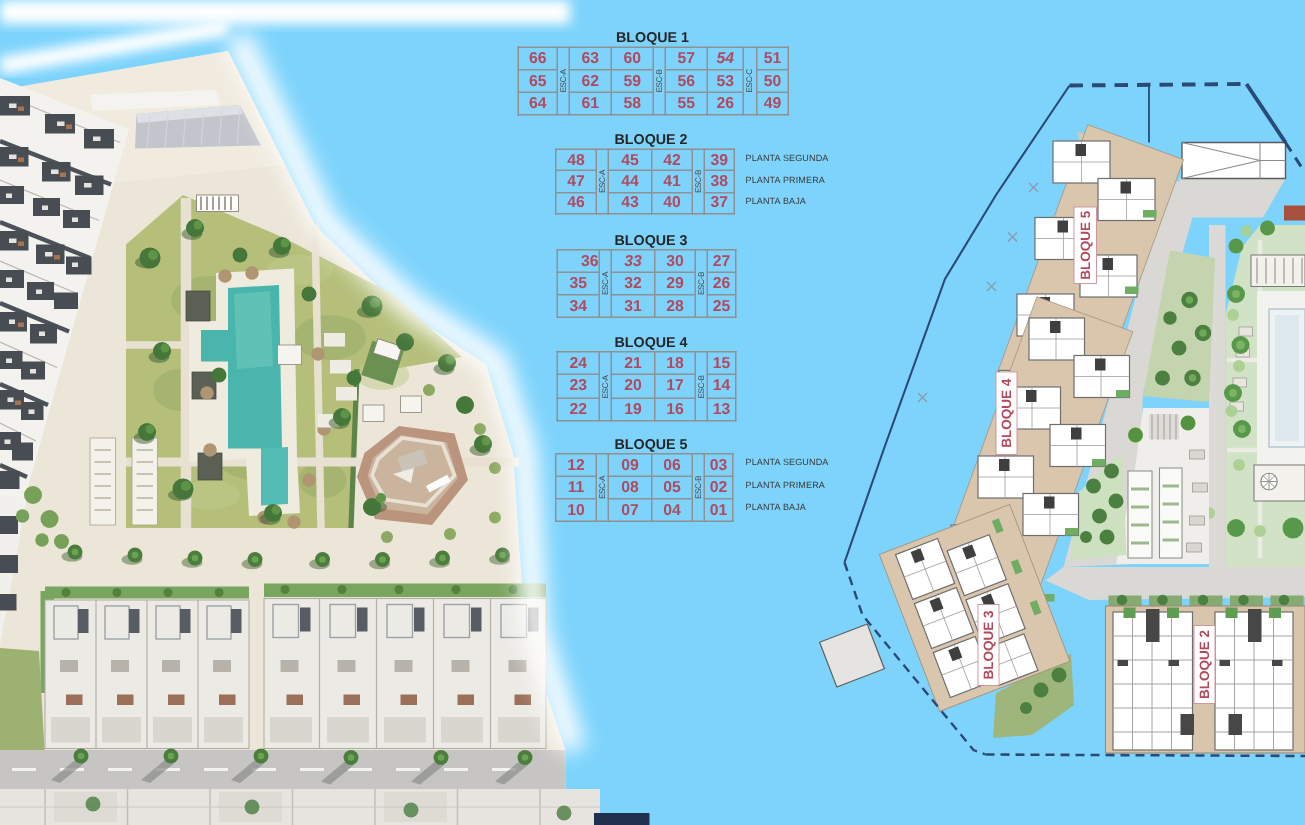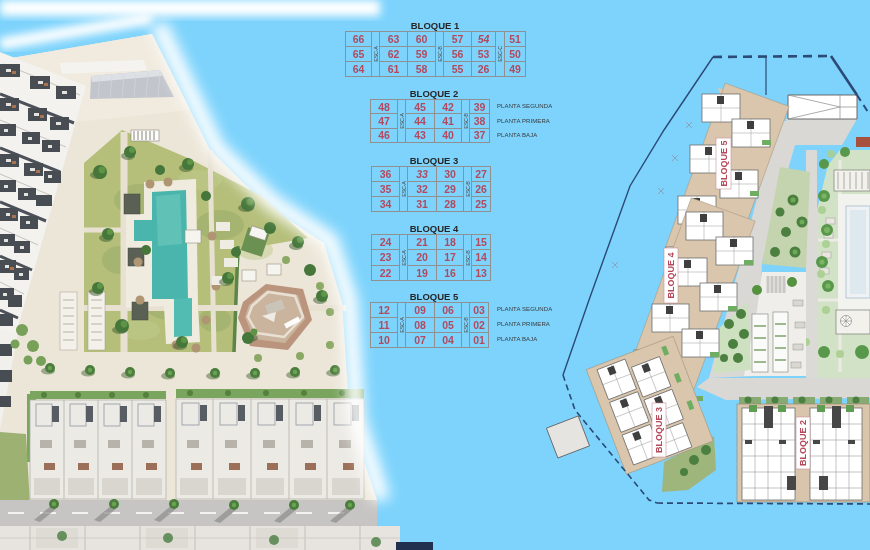--- a/index.html
+++ b/index.html
@@ -925,21 +925,21 @@
 
 <div class="plab" style="left:497px;top:103px;">PLANTA SEGUNDA</div>
 <div class="plab" style="left:497px;top:118px;">PLANTA PRIMERA</div>
 <div class="plab" style="left:497px;top:132px;">PLANTA BAJA</div>
 
 <div class="ttl" style="left:374px;top:155px;">BLOQUE 3</div>
 
 <table class="tbl" style="left:371px;top:166px;width:120px;height:46px;">
 <tbody>
         <tr>
-          <td style="width:27px;">36</td>
+          <td style="width:27px;text-align:right;">36</td>
           <td class="esc" rowspan="3" style="width:7px;">
             <span>ESC-A</span>
           </td>
           <td style="width:28px;font-style:italic;">33</td>
           <td style="width:26px;">30</td>
           <td class="esc" rowspan="3" style="width:7px;">
             <span>ESC-B</span>
           </td>
           <td>27</td>
         </tr>

